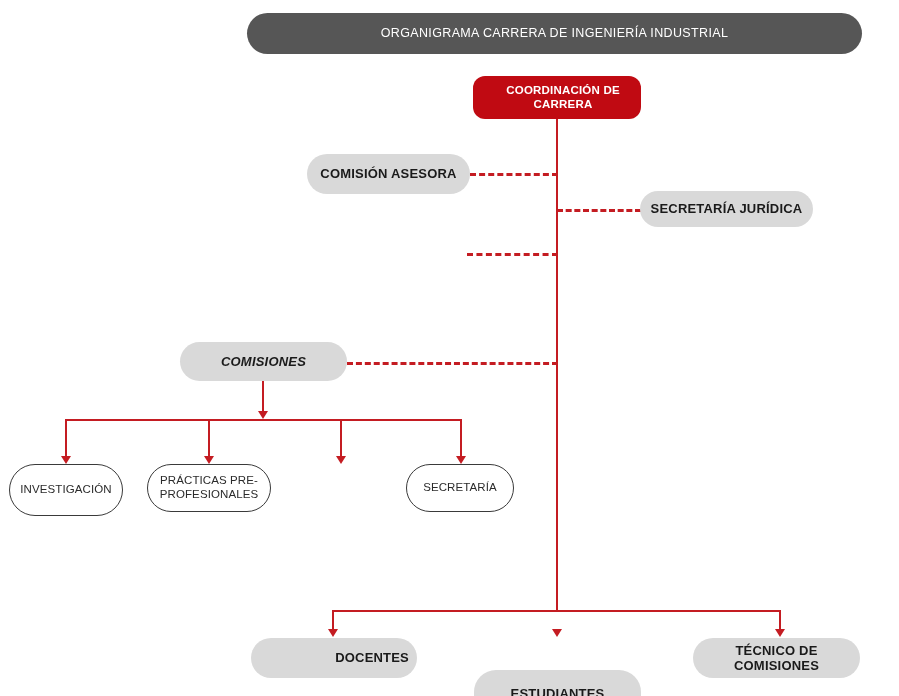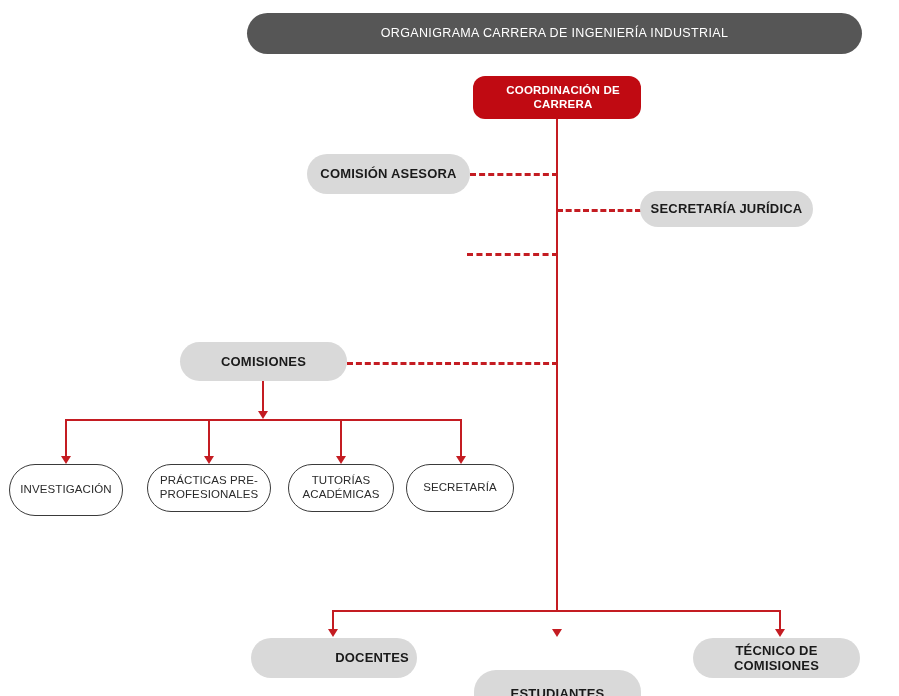--- a/index.html
+++ b/index.html
@@ -159,35 +159,32 @@
 
   <div class="node pill" style="left:307px; top:154px; width:163px; height:40px;">
     <span>COMISIÓN ASESORA</span>
   </div>
 
   <div class="node pill" style="left:640px; top:191px; width:173px; height:36px;">
     <span>SECRETARÍA JURÍDICA</span>
   </div>
 
 
-  <div class="node pill" style="left:180px; top:342px; width:167px; height:39px;">
+  <div class="node pill" style="left:180px; top:342px; width:167px; height:39px;font-style:italic;">
     <span>COMISIONES</span>
   </div>
 
   <div class="node outline" style="left:9px; top:464px; width:114px; height:52px;">
     <span>INVESTIGACIÓN</span>
   </div>
 
   <div class="node outline" style="left:147px; top:464px; width:124px; height:48px;">
     <span>PRÁCTICAS PRE-PROFESIONALES</span>
   </div>
 
-  <div class="node outline" style="left:288px; top:464px; width:106px; height:48px;">
-    <span>TUTORÍAS ACADÉMICAS</span>
-  </div>
 
   <div class="node outline" style="left:406px; top:464px; width:108px; height:48px;">
     <span>SECRETARÍA</span>
   </div>
 
   <div class="node pill" style="left:251px; top:638px; width:166px; height:40px;text-align:right;">
     <span>DOCENTES</span>
   </div>
 
   <div class="node pill" style="left:474px; top:670px; width:167px; height:48px;">

